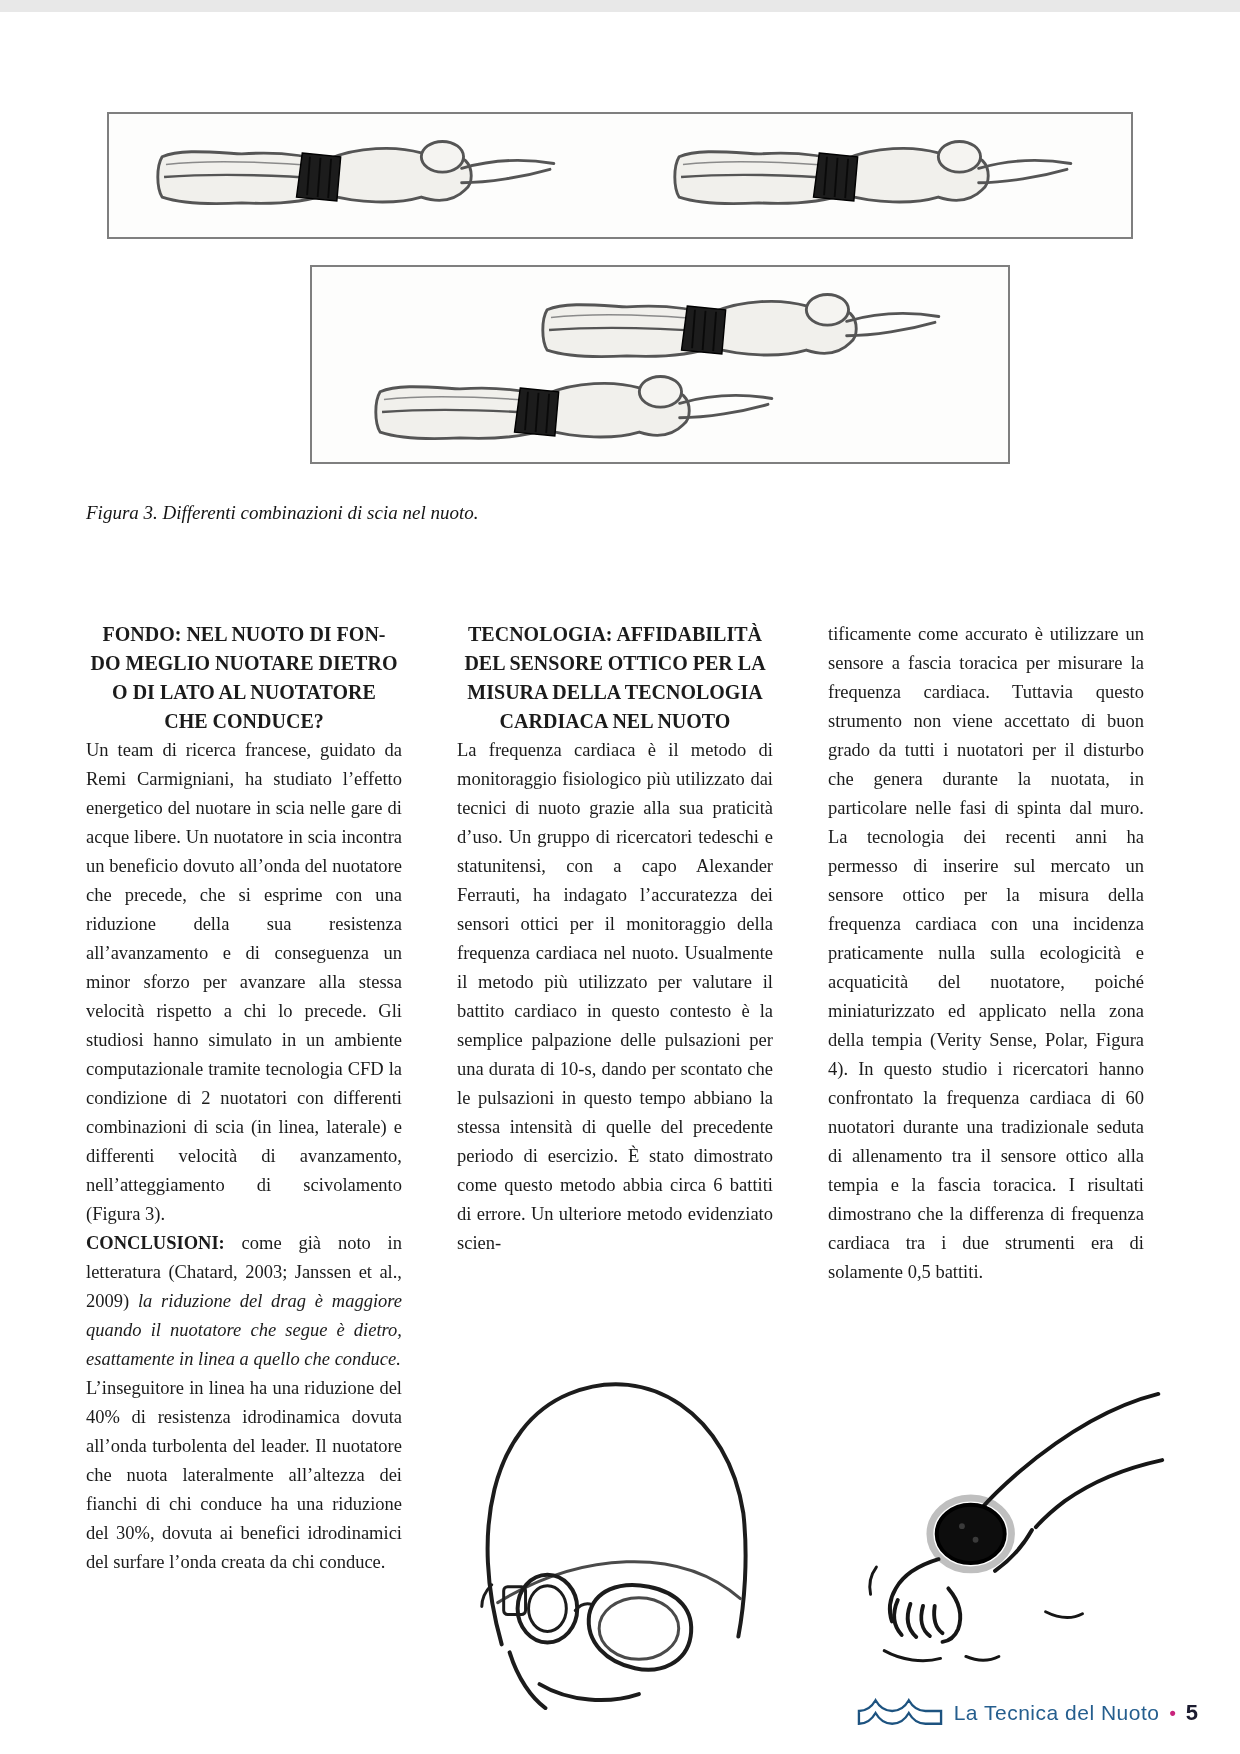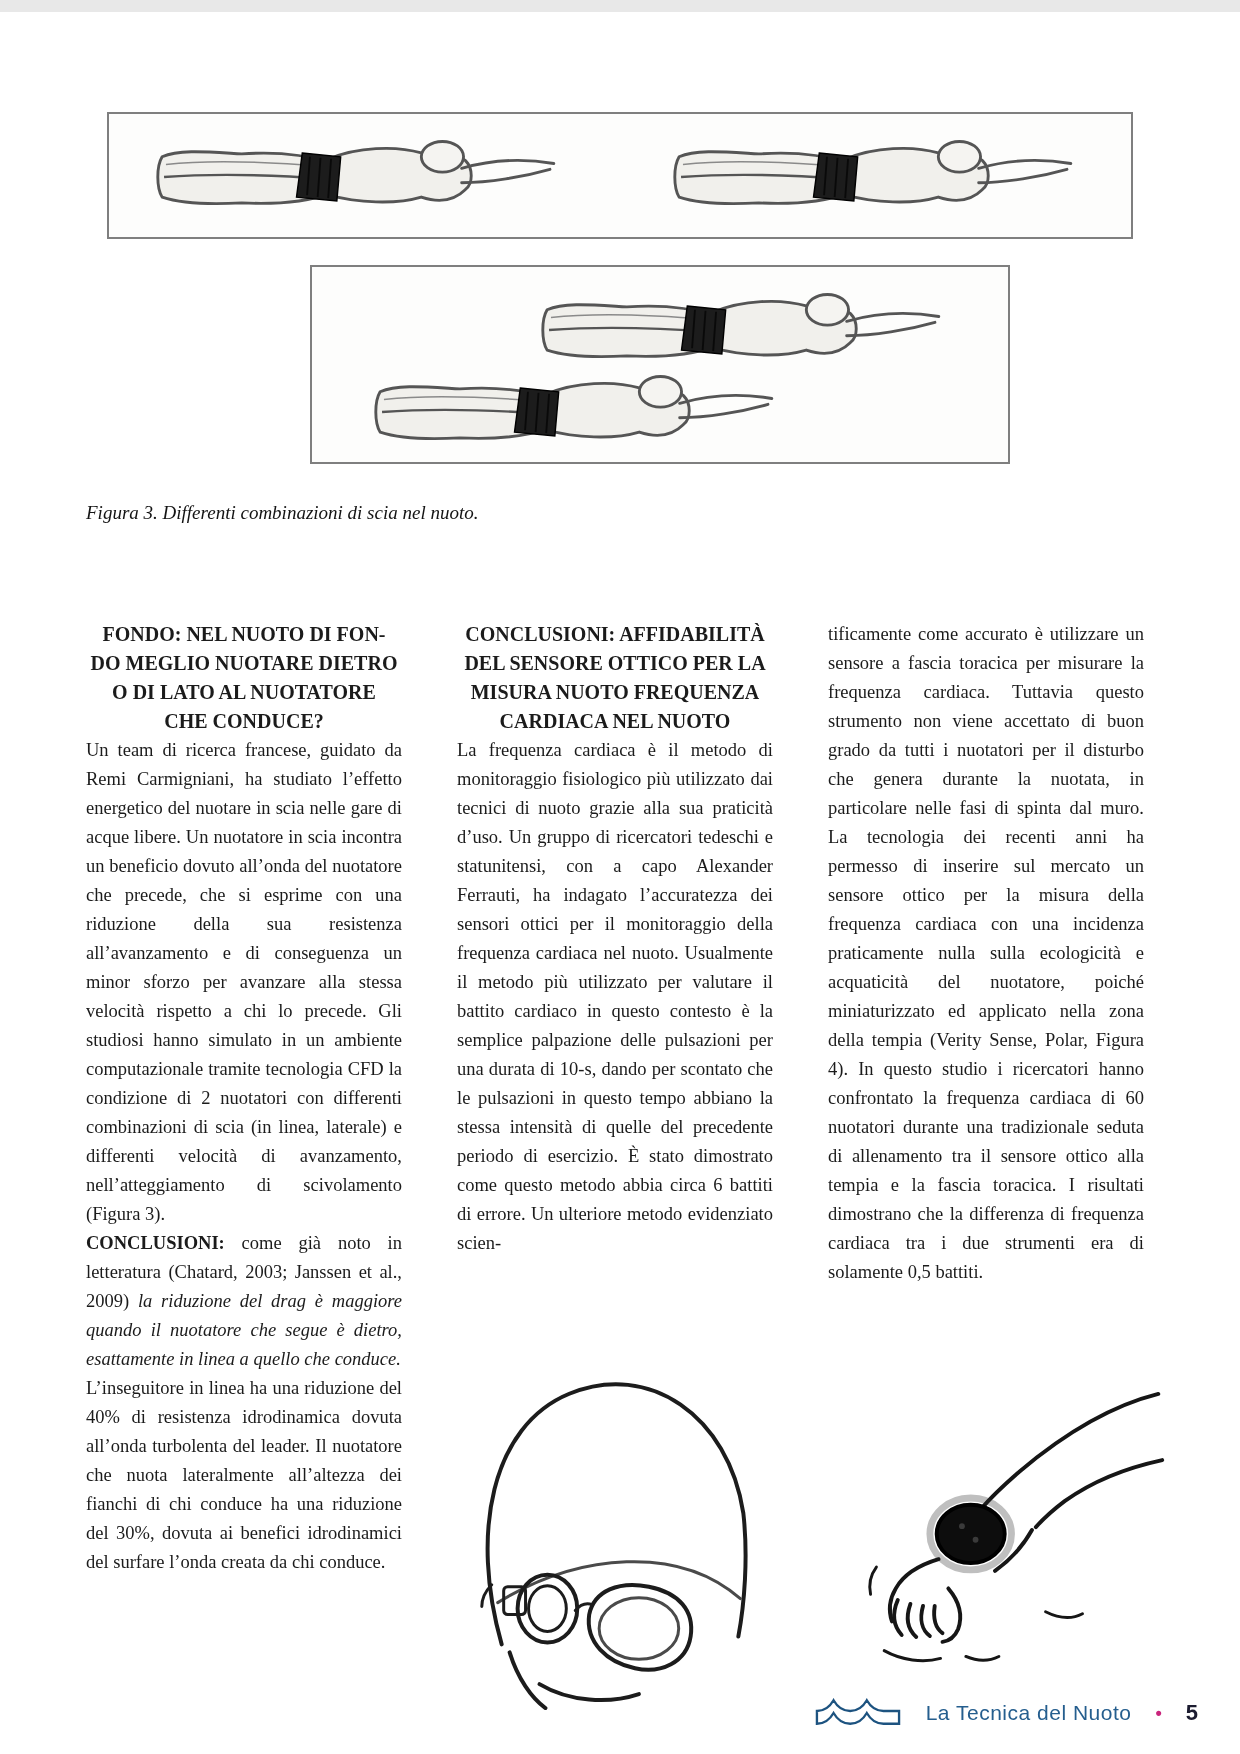--- a/index.html
+++ b/index.html
@@ -57,21 +57,21 @@
   #fig4-art{position:absolute;left:430px;top:1338px;width:740px;height:365px;}
   #head-svg{position:absolute;left:10px;top:4px;}
   #arm-svg{position:absolute;left:390px;top:14px;}
   
   #footer{
     position:absolute;
     left:0;top:1686px;width:1198px;
     display:flex;
     justify-content:flex-end;
     align-items:center;
-    gap:24px;
+    gap:10px;
   }
   #footer-brand{
     font-family:"Liberation Sans", sans-serif;
     font-size:21px;
     letter-spacing:0.5px;
     font-weight:400;
   }
   #footer-dot{
     font-family:"Liberation Sans", sans-serif;
     font-size:18px;
@@ -134,23 +134,23 @@
       <span>O DI LATO AL NUOTATORE</span><br>
       <span>CHE CONDUCE?</span>
     </h3>
     <p>Un team di ricerca francese, guidato da Remi Carmigniani, ha studiato l’effetto energetico del nuotare in scia nelle gare di acque libere. Un nuotatore in scia incontra un beneficio dovuto all’onda del nuotatore che precede, che si esprime con una riduzione della sua resistenza all’avanzamento e di conseguenza un minor sforzo per avanzare alla stessa velocità rispetto a chi lo precede. Gli studiosi hanno simulato in un ambiente computazionale tramite tecnologia CFD la condizione di 2 nuotatori con differenti combinazioni di scia (in linea, laterale) e differenti velocità di avanzamento, nell’atteggiamento di scivolamento (Figura 3).</p>
     <p><span class="b">CONCLUSIONI:</span><span> come già noto in letteratura (Chatard, 2003; Janssen et al., 2009) </span><span class="i">la riduzione del drag è maggiore quando il nuotatore che segue è dietro, esattamente in linea a quello che conduce.</span></p>
     <p>L’inseguitore in linea ha una riduzione del 40% di resistenza idrodinamica dovuta all’onda turbolenta del leader. Il nuotatore che nuota lateralmente all’altezza dei fianchi di chi conduce ha una riduzione del 30%, dovuta ai benefici idrodinamici del surfare l’onda creata da chi conduce.</p>
   </div>
 
   <div class="col" id="col2">
     <h3 class="col-heading">
-      <span>CONCLUSIONI: AFFIDABILITÀ</span><br>
+      <span>TECNOLOGIA: AFFIDABILITÀ</span><br>
       <span>DEL SENSORE OTTICO PER LA</span><br>
-      <span>MISURA NUOTO FREQUENZA</span><br>
+      <span>MISURA DELLA TECNOLOGIA</span><br>
       <span>CARDIACA NEL NUOTO</span>
     </h3>
     <p>La frequenza cardiaca è il metodo di monitoraggio fisiologico più utilizzato dai tecnici di nuoto grazie alla sua praticità d’uso. Un gruppo di ricercatori tedeschi e statunitensi, con a capo Alexander Ferrauti, ha indagato l’accuratezza dei sensori ottici per il monitoraggio della frequenza cardiaca nel nuoto. Usualmente il metodo più utilizzato per valutare il battito cardiaco in questo contesto è la semplice palpazione delle pulsazioni per una durata di 10-s, dando per scontato che le pulsazioni in questo tempo abbiano la stessa intensità di quelle del precedente periodo di esercizio. È stato dimostrato come questo metodo abbia circa 6 battiti di errore. Un ulteriore metodo evidenziato scien-</p>
   </div>
 
   <div class="col" id="col3">
     <p>tificamente come accurato è utilizzare un sensore a fascia toracica per misurare la frequenza cardiaca. Tuttavia questo strumento non viene accettato di buon grado da tutti i nuotatori per il disturbo che genera durante la nuotata, in particolare nelle fasi di spinta dal muro. La tecnologia dei recenti anni ha permesso di inserire sul mercato un sensore ottico per la misura della frequenza cardiaca con una incidenza praticamente nulla sulla ecologicità e acquaticità del nuotatore, poiché miniaturizzato ed applicato nella zona della tempia (Verity Sense, Polar, Figura 4). In questo studio i ricercatori hanno confrontato la frequenza cardiaca di 60 nuotatori durante una tradizionale seduta di allenamento tra il sensore ottico alla tempia e la fascia toracica. I risultati dimostrano che la differenza di frequenza cardiaca tra i due strumenti era di solamente 0,5 battiti.</p>
   </div>
 
 

